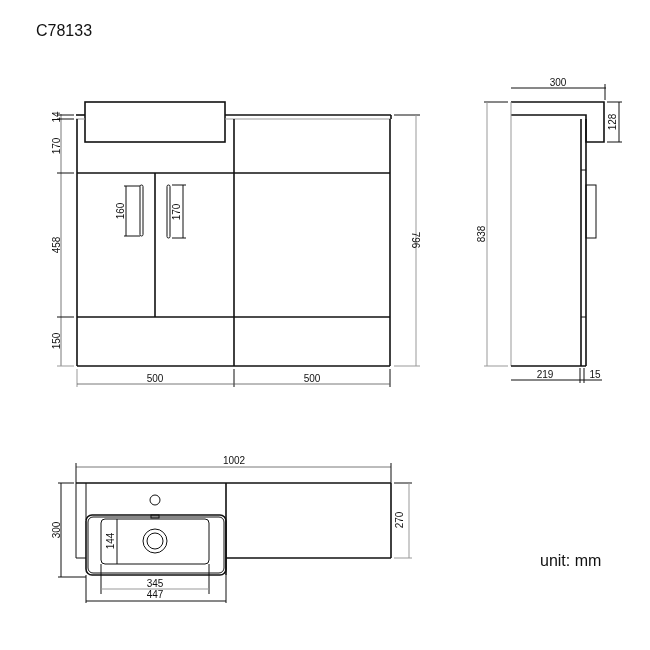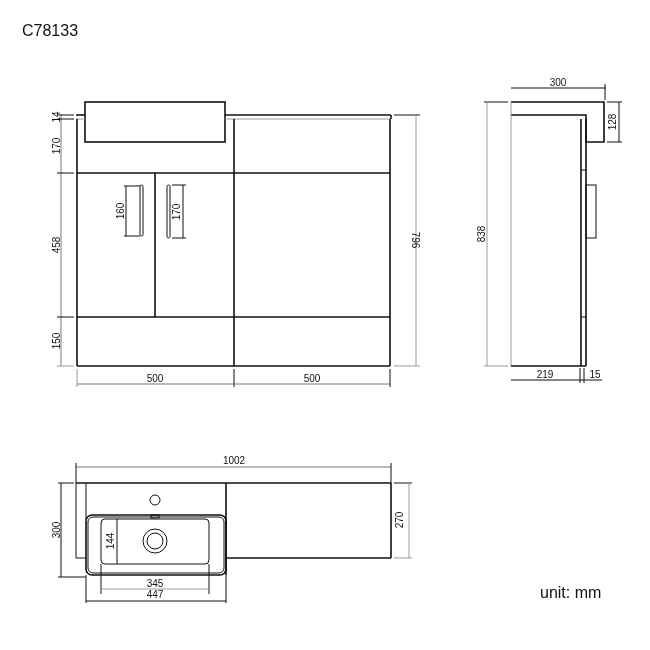--- a/index.html
+++ b/index.html
@@ -1,18 +1,18 @@
 <!DOCTYPE html>
 <html><head>
 <meta charset="utf-8">
 <style>
   html, body { margin: 0; padding: 0; background: #ffffff; }
   body { width: 650px; height: 650px; position: relative; overflow: hidden; font-family: "Liberation Sans", sans-serif; }
-  .model-code { position: absolute; left: 22px; top: 22px; font-size: 16px; color: #111; }
-  .unit-label { position: absolute; left: 540px; top: 584px; font-size: 16px; color: #111; }
+  .model-code { position: absolute; left: 36px; top: 22px; font-size: 16px; color: #111; }
+  .unit-label { position: absolute; left: 540px; top: 552px; font-size: 16px; color: #111; }
   svg { position: absolute; left: 0; top: 0; }
   .ln { stroke: #111; stroke-width: 1.6; fill: none; }
   .ln-thin { stroke: #111; stroke-width: 1; fill: none; }
   .dim { stroke: #555; stroke-width: 0.8; fill: none; }
   .gray { stroke: #999; stroke-width: 1; fill: none; }
   .txt { font-family: "Liberation Sans", sans-serif; font-size: 10px; fill: #111; }
 </style>
 </head>
 <body>
 

